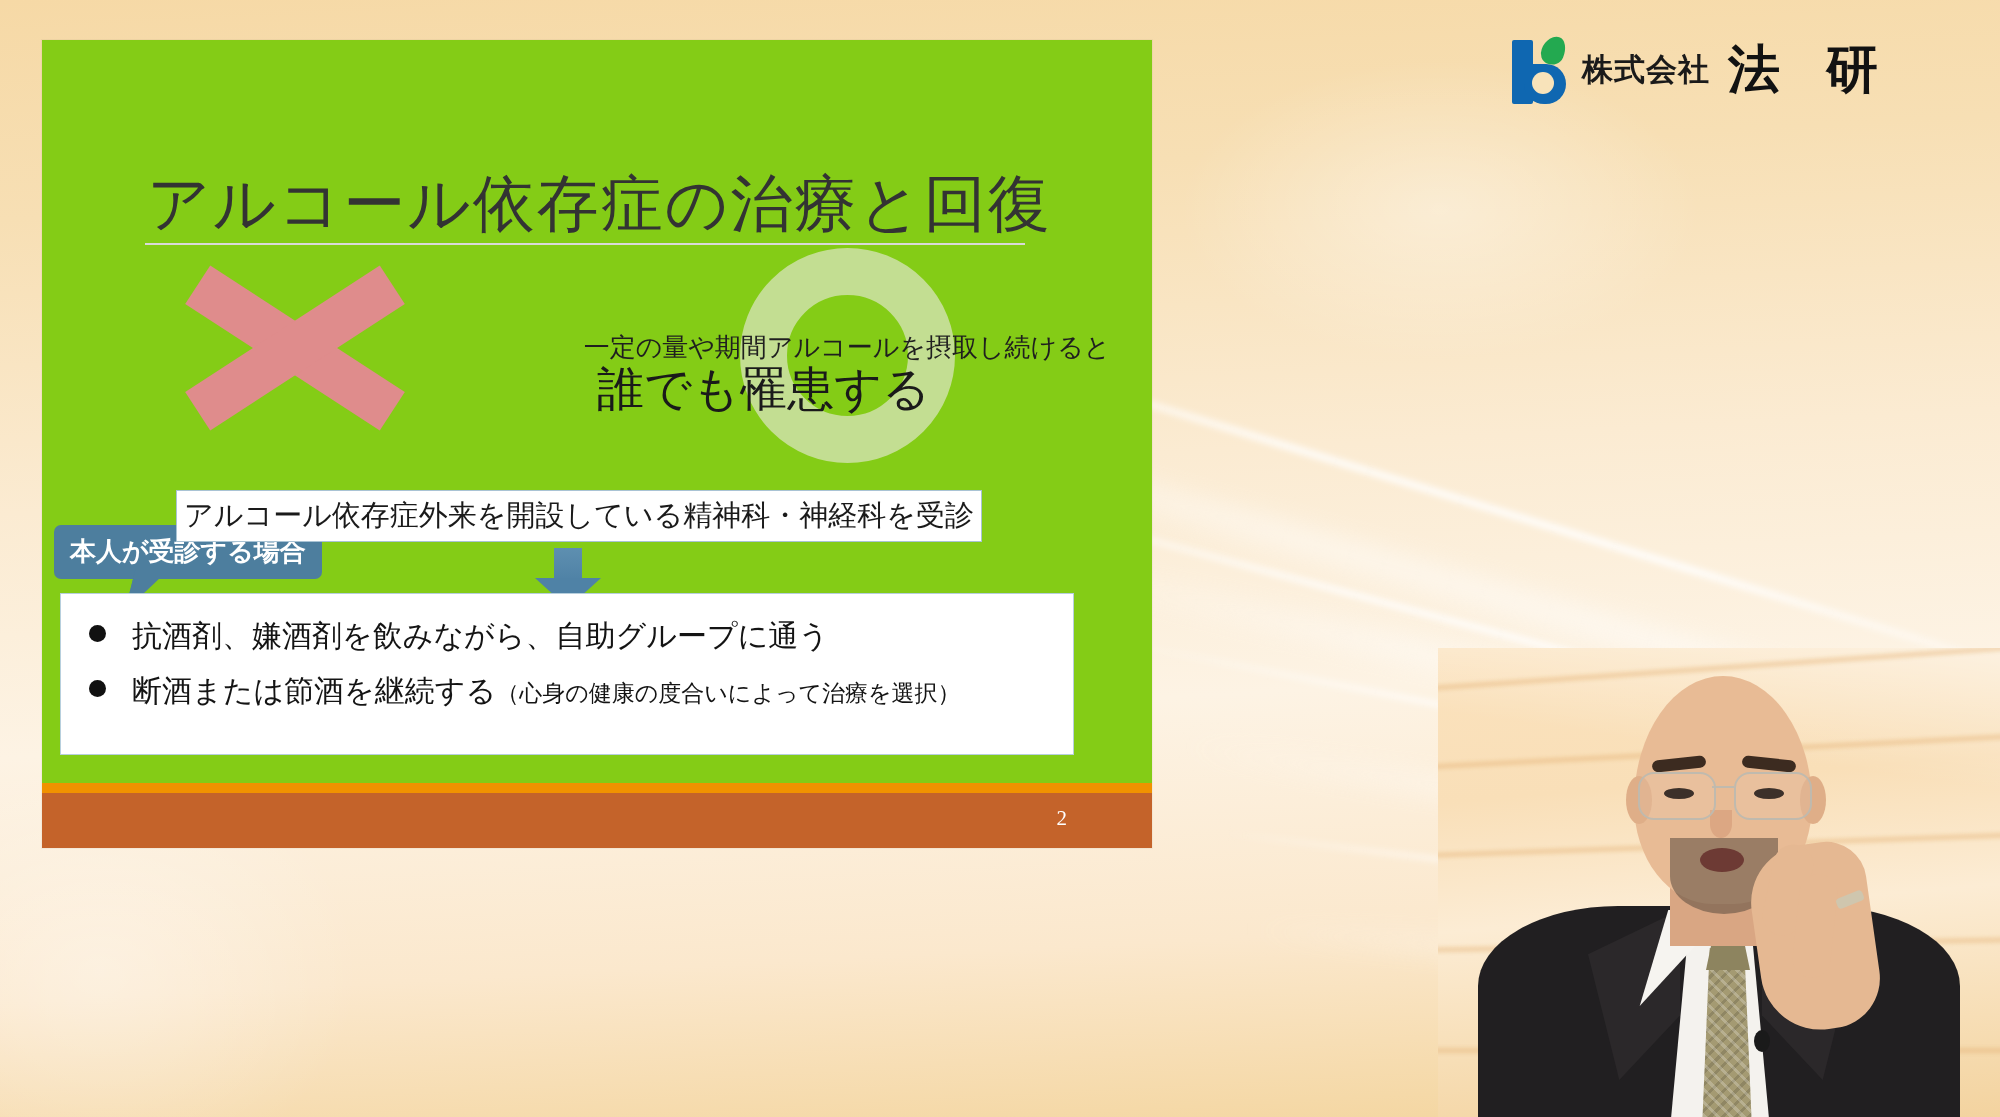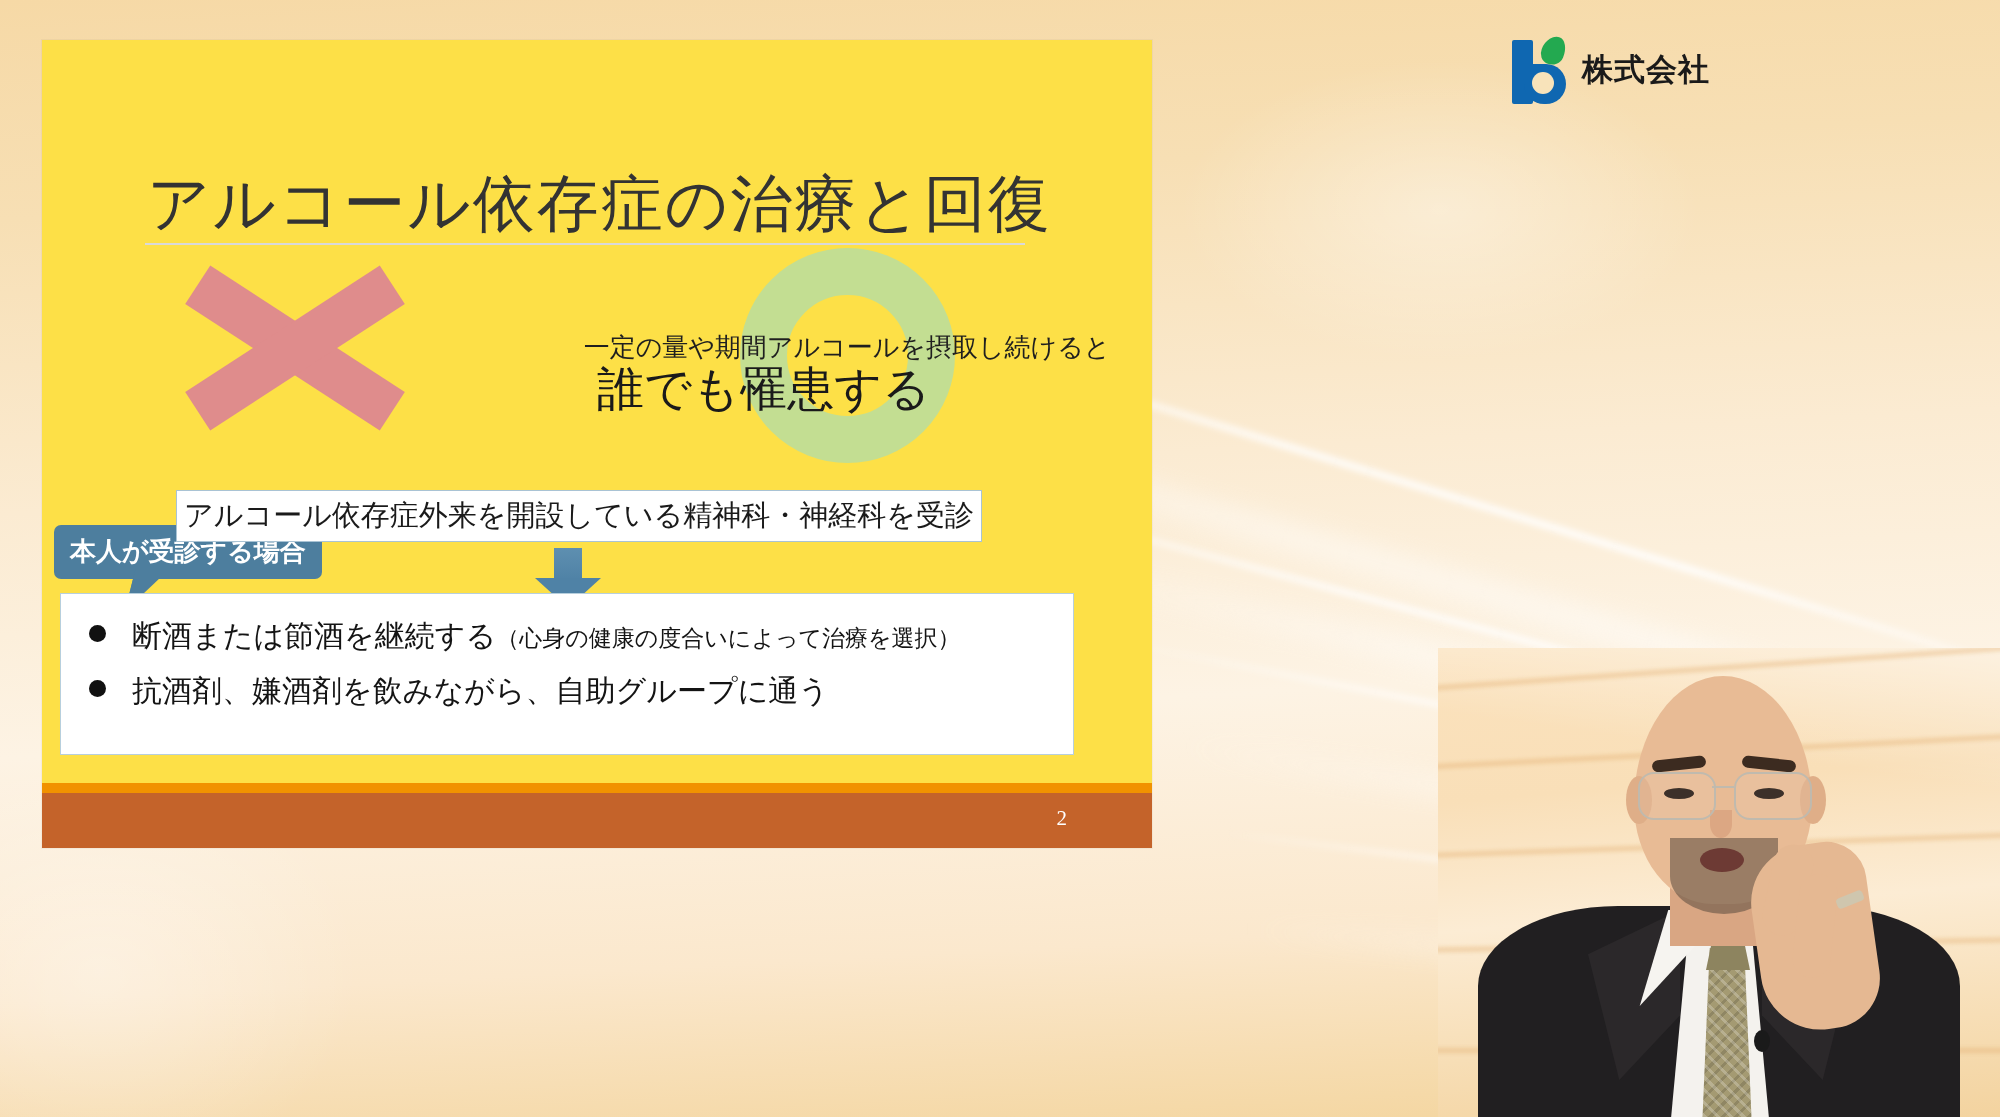--- a/index.html
+++ b/index.html
@@ -39,21 +39,21 @@
     background: radial-gradient(closest-side, rgba(255,255,255,.75), rgba(255,255,255,0));
   }
 
   
   #slide {
     position: absolute;
     left: 42px;
     top: 40px;
     width: 1110px;
     height: 808px;
-    background: #fde047;
+    background: #84cc16;
     box-shadow: 0 0 0 1px rgba(0,0,0,.03);
   }
 
   .slide-title {
     position: absolute;
     left: 105px;
     top: 122px;
     font-size: 62px;
     letter-spacing: 2px;
     color: #333333;
@@ -596,20 +596,21 @@
   </div>
 
   <div id="logo">
     <div class="mark">
       <div class="b-stem"></div>
       <div class="b-bowl"></div>
       <div class="b-cut"></div>
       <div class="leaf"></div>
     </div>
     <div class="kk">株式会社</div>
+    <div class="name">法 研</div>
   </div>
 
   <div id="slide">
 
     <div class="slide-title">アルコール依存症の治療と回復</div>
     <div class="title-rule"></div>
 
     <div class="xmark">
       <span class="a"></span>
         <span class="b"></span>
@@ -630,27 +631,27 @@
 
     <div class="down-arrow">
       <div class="shaft"></div>
       <div class="head"></div>
     </div>
 
     <div class="bullet-box">
       <div class="bullet-row">
         <div class="bullet-dot"></div>
         <div>
-          <span class="bullet-main">断酒または節酒を継続する</span><span class="bullet-note">（心身の健康の度合いによって治療を選択）</span>
+          <span class="bullet-main">抗酒剤、嫌酒剤を飲みながら、自助グループに通う</span><span class="bullet-note"></span>
         </div>
       </div>
       <div class="bullet-row">
         <div class="bullet-dot"></div>
         <div>
-          <span class="bullet-main">抗酒剤、嫌酒剤を飲みながら、自助グループに通う</span><span class="bullet-note"></span>
+          <span class="bullet-main">断酒または節酒を継続する</span><span class="bullet-note">（心身の健康の度合いによって治療を選択）</span>
         </div>
       </div>
     </div>
 
     <div class="footer-top"></div>
     <div class="footer-bar">
       <div class="page-num">2</div>
     </div>
   </div>
 

